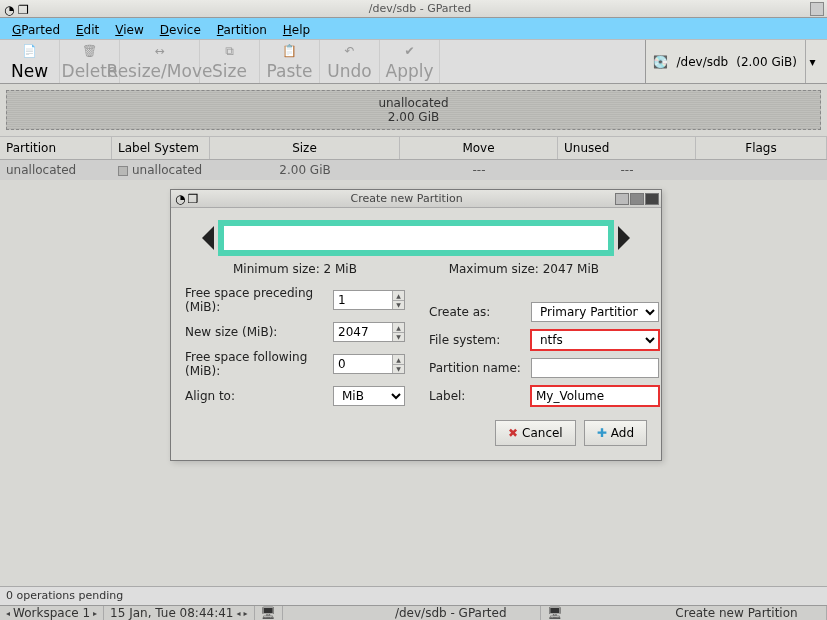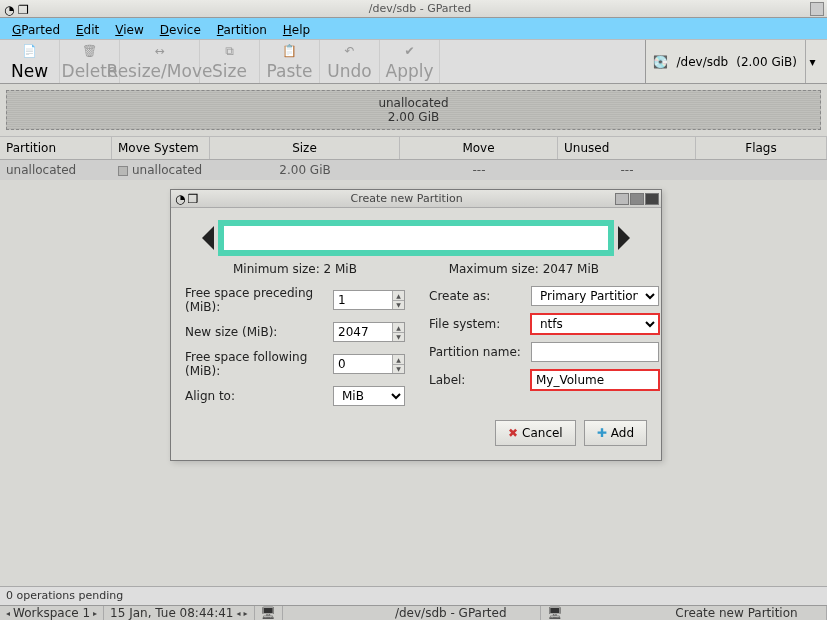--- a/index.html
+++ b/index.html
@@ -46,21 +46,21 @@
 
 .dialog-body { padding:12px 14px 14px; }
 .viz-row { display:flex; align-items:center; justify-content:center; gap:4px; margin-bottom:6px;}
 .tri { width:0; height:0; border-top:12px solid transparent; border-bottom:12px solid transparent;}
 .tri.left { border-right:12px solid #222;}
 .tri.right { border-left:12px solid #222;}
 .viz-box { width:396px; height:36px; border:6px solid #4fd4b3; background:#fff;}
 
 .size-row { display:flex; justify-content:space-between; padding:0 48px 10px; font-size:11px; color:#222;}
 
-.form { display:flex; gap:24px;}
+.form { display:flex; gap:24px;align-items:flex-end;}
 .form-col { flex:1; display:flex; flex-direction:column; gap:8px;}
 .form-row { display:flex; align-items:center; gap:8px;}
 .form-row .lbl { width:140px; text-align:left; color:#222;}
 .form-row.r .lbl { width:94px;}
 
 input.spinner, select.sel, input.txt { height:20px; border:1px solid #999; background:#fff; padding:0 4px; font-size:12px;}
 .spinner-wrap { position:relative; width:72px;}
 input.spinner { width:72px; padding-right:14px;}
 .spin-btns { position:absolute; right:1px; top:1px; width:12px; height:18px; display:flex; flex-direction:column;}
 .spin-btns span { flex:1; background:#e4e4e0; border-left:1px solid #aaa; display:flex; align-items:center; justify-content:center; font-size:6px; color:#555;}
@@ -141,21 +141,21 @@
   </div>
 </div>
 
 <div class="partition-preview">
   <span>unallocated</span>
   <span>2.00 GiB</span>
 </div>
 
 <div class="table-head">
   <div class="col-partition">Partition</div>
-  <div class="col-fs">Move System</div>
+  <div class="col-fs">Label System</div>
   <div class="col-size">Size</div>
   <div class="col-used">Move</div>
   <div class="col-unused">Unused</div>
   <div class="col-flags">Flags</div>
 </div>
 <div class="table-row">
   <div class="col-partition">unallocated</div>
   <div class="col-fs"><span style="display:inline-block;width:10px;height:10px;background:#b8b8b6;border:1px solid #888;margin-right:4px;vertical-align:middle"></span><span>unallocated</span></div>
   <div class="col-size" style="text-align:center">2.00 GiB</div>
   <div class="col-used" style="text-align:center">---</div>

